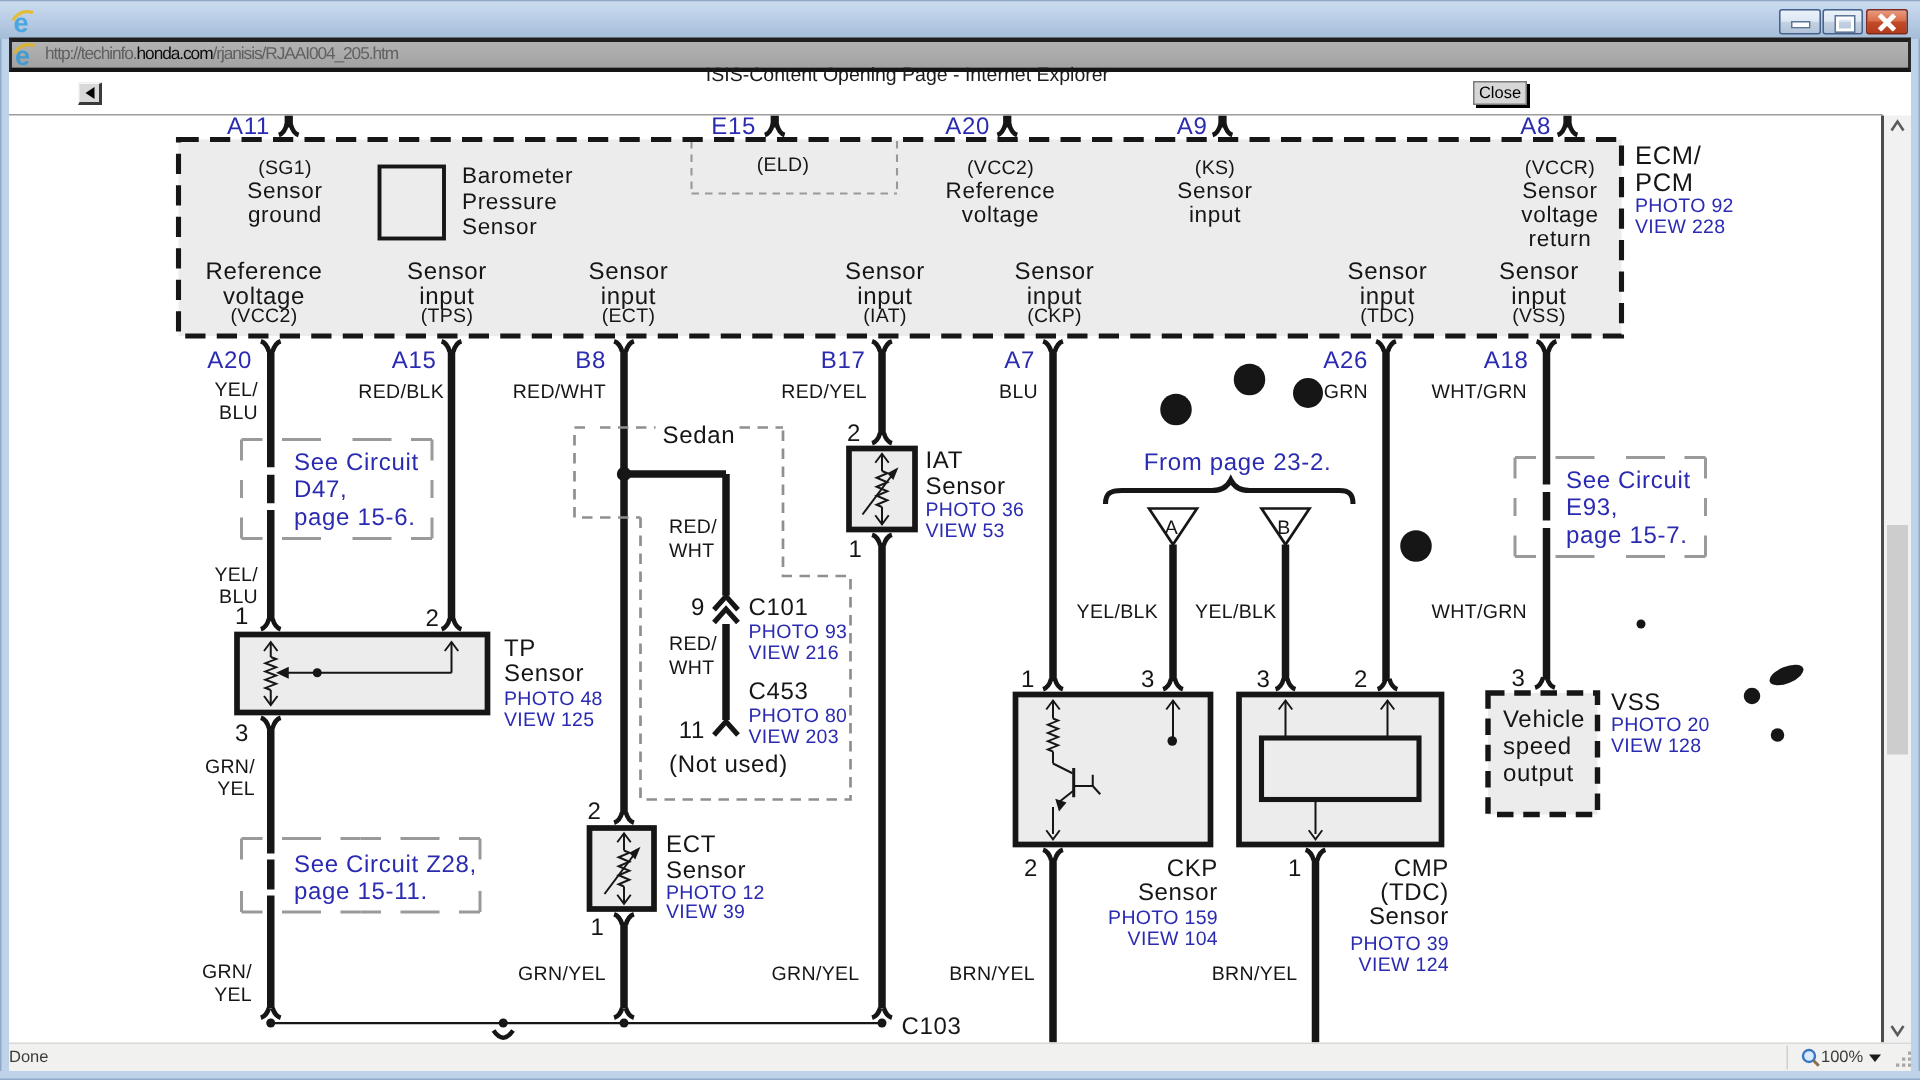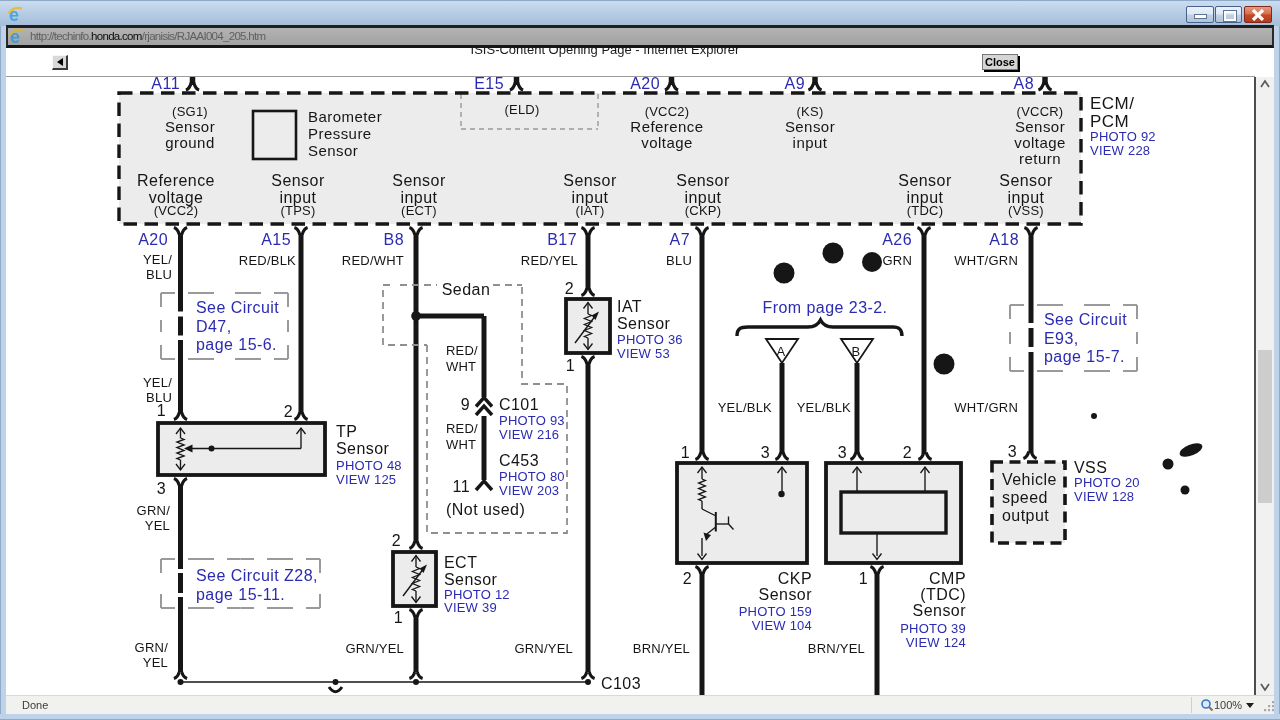--- a/index.html
+++ b/index.html
@@ -6,21 +6,21 @@
 #titlebar{left:0;top:0;width:1280px;height:26px;background:linear-gradient(180deg,#cbdcef 0%,#b9cde5 45%,#a5bdd8 100%);border-top:1px solid #8fa9c7;box-sizing:border-box;}
 #title{left:350px;top:6px;width:510px;text-align:center;font-size:13px;color:#1b1b1b;margin-top:36px;}
 .wbtn{top:6px;height:17px;box-sizing:border-box;border:1px solid #46618b;border-radius:2px;}
 #btnmin,#btnmax{background:linear-gradient(180deg,#eaf1fa 0%,#dde8f4 48%,#c3d1e2 52%,#b3c4d9 100%);}
 #btnclose{background:linear-gradient(180deg,#e89a7e 0%,#d96e4c 46%,#c24b29 52%,#b33c1e 100%);border-color:#7e2a1d;}
 #addr{left:6px;top:25px;width:1268px;height:23px;background:linear-gradient(180deg,#b3b3b3,#a2a2a2);border:2px solid #2a2a2a;border-top:3px solid #1f1f1f;border-bottom:3px solid #151515;box-sizing:border-box;}
 #url{left:30px;top:30px;font-size:11.5px;letter-spacing:-0.7px;color:#606060;white-space:pre;}
 #toolbar{left:6px;top:50px;width:1268px;height:26px;background:#fff;}
 #backbtn{left:52px;top:55px;width:16px;height:15px;background:#d8d8d8;border-top:1px solid #f6f6f6;border-left:1px solid #f6f6f6;border-right:2px solid #3a3a3a;border-bottom:2px solid #3a3a3a;box-sizing:border-box;}
 #backtri{left:57px;top:58px;width:0;height:0;border-top:4px solid transparent;border-bottom:4px solid transparent;border-right:6px solid #000;}
-#closebtn{left:982px;top:54px;width:36px;height:16px;background:#d6d6d6;border:1px solid #7a7a7a;box-shadow:2px 2px 0 #000;box-sizing:border-box;text-align:center;font-size:11px;font-weight:bold;color:#000;line-height:14px;}
+#closebtn{left:982px;top:54px;width:36px;height:16px;background:#d6d6d6;border:1px solid #7a7a7a;box-shadow:2px 2px 0 #000;box-sizing:border-box;text-align:center;font-size:11px;font-weight:normal;color:#000;line-height:14px;}
 #hairline{left:6px;top:76px;width:1249px;height:1px;background:#9c9c9c;}
 #frameline{left:1254px;top:77px;width:2px;height:618px;background:#4d4d4d;}
 #scrolltrack{left:1256px;top:77px;width:18px;height:618px;background:#f1f1f1;}
 #scrollthumb{left:1258px;top:350px;width:14px;height:153px;background:#cdcdcd;}
 #statusbar{left:0;top:695px;width:1280px;height:19px;background:#f1f1ef;border-top:1px solid #d9d9d9;box-sizing:border-box;font-size:11px;color:#3c3c3c;}
 #borderL{left:0;top:26px;width:6px;height:688px;background:#bed3ea;border-left:1px solid #8fa9c7;box-sizing:border-box;}
 #borderR{left:1274px;top:26px;width:6px;height:688px;background:#bed3ea;border-right:1px solid #8fa9c7;box-sizing:border-box;}
 #borderB{left:0;top:714px;width:1280px;height:6px;background:#bed3ea;border-bottom:1px solid #8fa9c7;box-sizing:border-box;}
 </style></head>
 <body>
@@ -392,21 +392,21 @@
 <div class="abs" id="scrolltrack" style="z-index:5"></div>
 <div class="abs" id="scrollthumb" style="z-index:6"></div>
 <svg class="abs" style="left:1259px;top:79px;z-index:7" width="12" height="10" viewBox="0 0 12 10">
  <path d="M2,8 L6,2 L10,8" stroke="#5a5a5a" stroke-width="1.7" fill="none"></path>
 </svg>
 <svg class="abs" style="left:1259px;top:682px;z-index:7" width="12" height="10" viewBox="0 0 12 10">
  <path d="M2,2 L6,8 L10,2" stroke="#5a5a5a" stroke-width="1.7" fill="none"></path>
 </svg>
 
 <div class="abs" id="statusbar" style="z-index:5"></div>
-<div class="abs" style="left:22px;top:699px;font-size:11px;color:#3c3c3c;z-index:6">Done</div>
+<div class="abs" style="left:6px;top:699px;font-size:11px;color:#3c3c3c;z-index:6">Done</div>
 <div class="abs" style="left:1191px;top:697px;width:1px;height:16px;background:#cfcfcf;z-index:6"></div>
 <svg class="abs" style="left:1200px;top:698px;z-index:6" width="14" height="14" viewBox="0 0 14 14">
  <circle cx="6" cy="6" r="4" fill="#d9eafc" stroke="#3a76c4" stroke-width="1.6"></circle>
  <line x1="9" y1="9" x2="12.5" y2="12.5" stroke="#8a6d4f" stroke-width="2"></line>
 </svg>
 <div class="abs" style="left:1214px;top:699px;font-size:11px;color:#3c3c3c;z-index:6">100%</div>
 <div class="abs" style="left:1246px;top:703px;width:0;height:0;border-left:4.5px solid transparent;border-right:4.5px solid transparent;border-top:5px solid #1c1c1c;z-index:6"></div>
 <svg class="abs" style="left:1262px;top:699px;z-index:6" width="14" height="14" viewBox="0 0 14 14">
  <g fill="#a8a8a8">
       <rect x="10" y="2" width="2.2" height="2.2"></rect>

